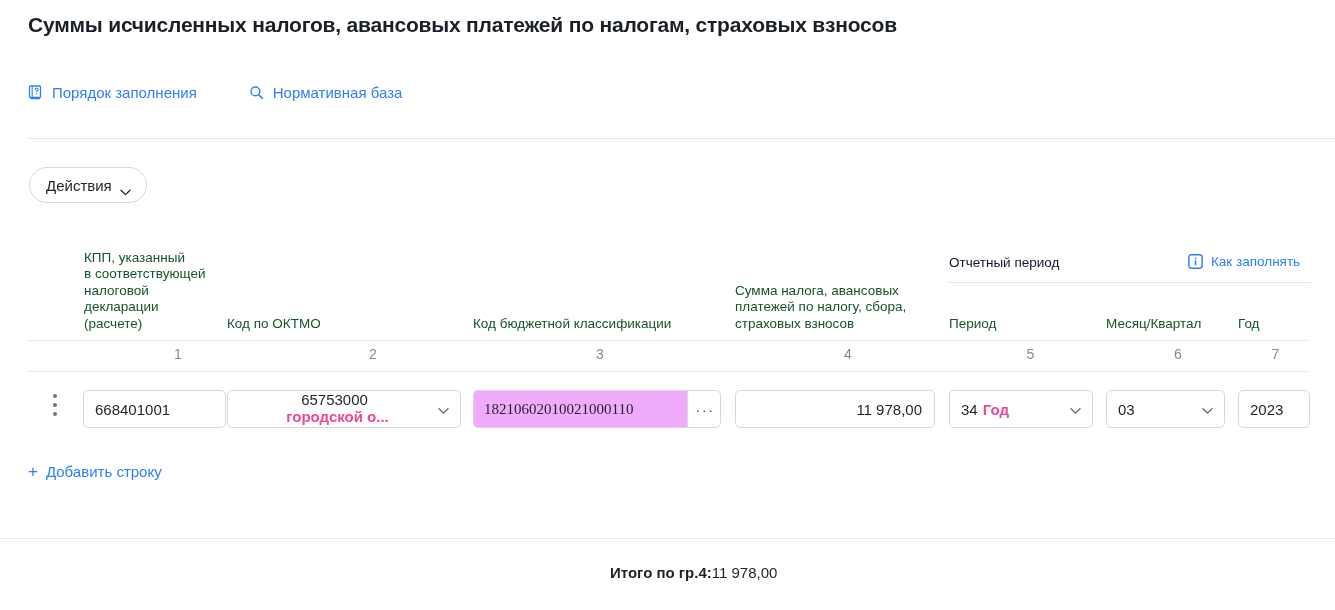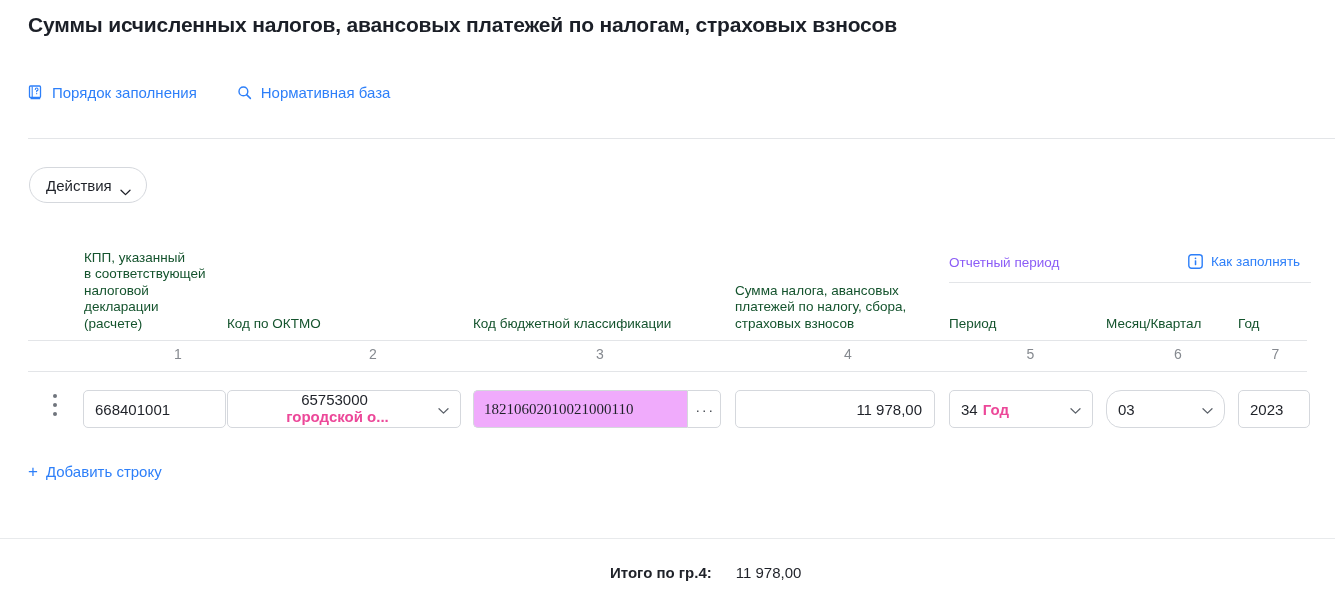--- a/index.html
+++ b/index.html
@@ -31,21 +31,21 @@
     white-space: nowrap;
   }
 
   
   .link-row {
     position: absolute;
     left: 28px;
     top: 84px;
     display: flex;
     align-items: center;
-    gap: 40px;
+    gap: 52px;
   }
   .doc-link {
     display: flex;
     align-items: center;
     gap: 9px;
     color: #2d7ff9;
     font-size: 15px;
     text-decoration: none;
     cursor: pointer;
     white-space: nowrap;
@@ -128,21 +128,21 @@
   .th-sum      { left: 735px; width: 200px; bottom: 8px; }
   .th-period   { left: 949px; width: 140px; bottom: 8px; }
   .th-month    { left: 1106px; width: 120px; bottom: 8px; }
   .th-year     { left: 1238px; width: 80px;  bottom: 8px; }
 
   .group-label {
     position: absolute;
     left: 949px;
     top: 25px;
     font-size: 13.5px;
-    color: #8b5cf6;
+    color: #0f172a;
     text-align: right;
   }
   .how-to-link {
     position: absolute;
     left: 1188px;
     top: 24px;
     display: flex;
     align-items: flex-end;
     gap: 8px;
     font-size: 13.5px;
@@ -271,21 +271,21 @@
     justify-content: center;
     cursor: pointer;
     color: #4c5057;
     font-size: 15px;
     letter-spacing: 1.5px;
     padding-left: 2px;
   }
 
   .f-sum    { left: 735px;  width: 200px; justify-content: flex-end; padding-right: 12px; }
   .f-period { left: 949px;  width: 144px; }
-  .f-month  { left: 1106px; width: 119px; border-radius: 15px; }
+  .f-month  { left: 1106px; width: 119px; }
   .f-year   { left: 1238px; width: 72px; }
 
   
   .add-row {
     position: absolute;
     left: 28px;
     top: 463px;
     display: flex;
     align-items: center;
     gap: 8px;
@@ -308,21 +308,20 @@
     width: 1335px;
     height: 1px;
     background: #e8eaec;
   }
   .total {
     position: absolute;
     left: 610px;
     top: 564px;
     display: flex;
     align-items: baseline;
-    gap: 24px;
     font-size: 15px;
   }
   .total .t-label { font-weight: bold; color: #1f2229; }
   .total .t-value { color: #1f2229; }
 </style>
 </head>
 <body>
 
 <div class="page">
 

